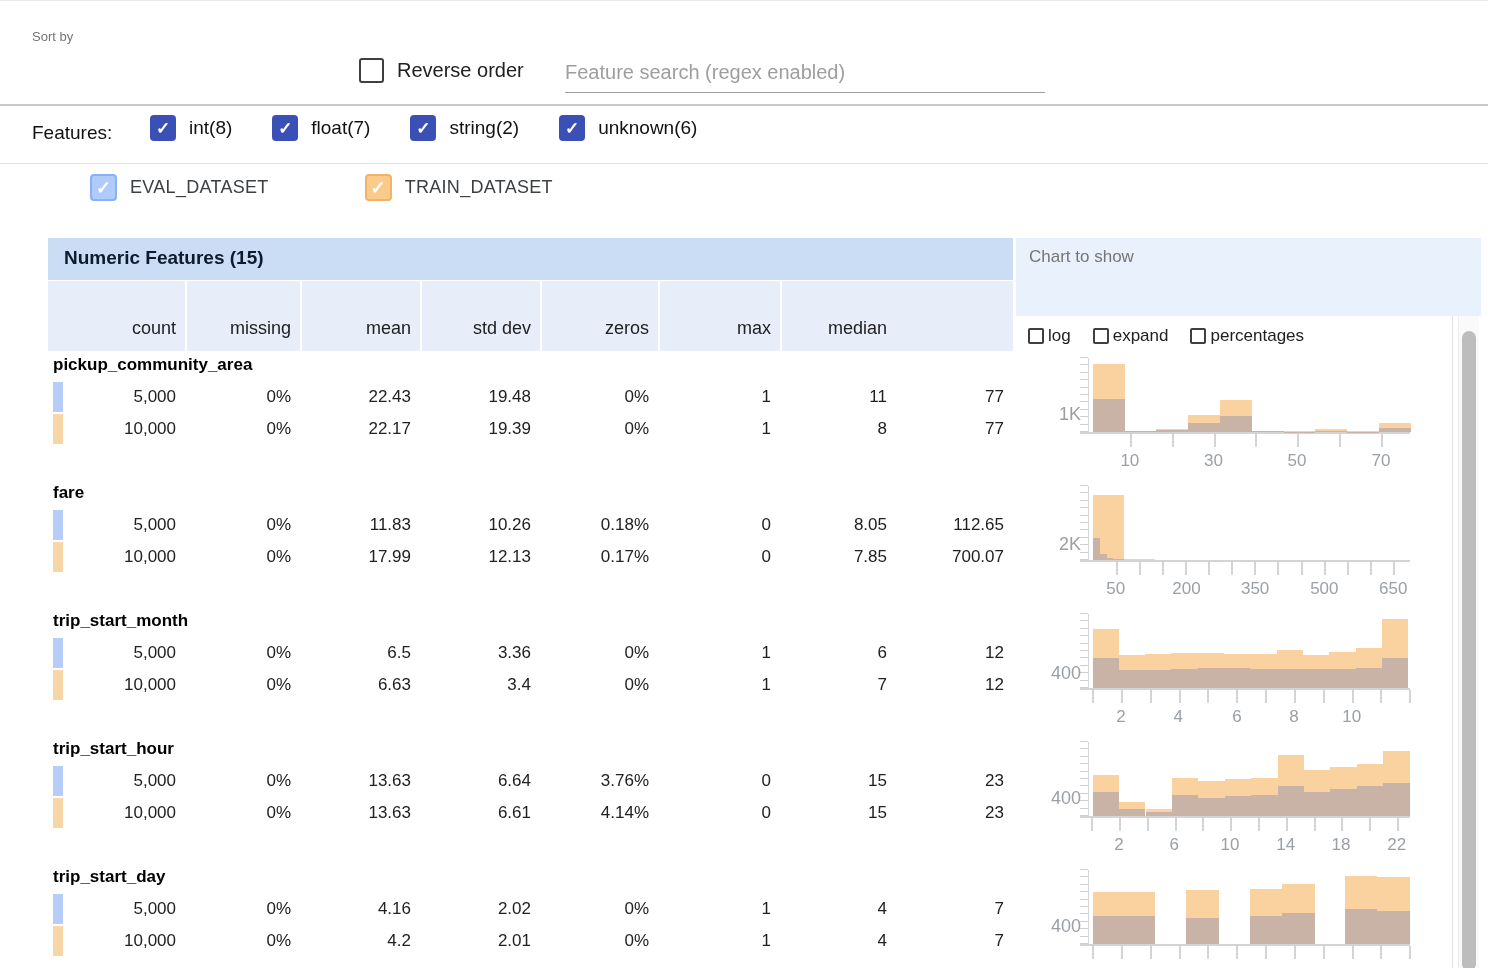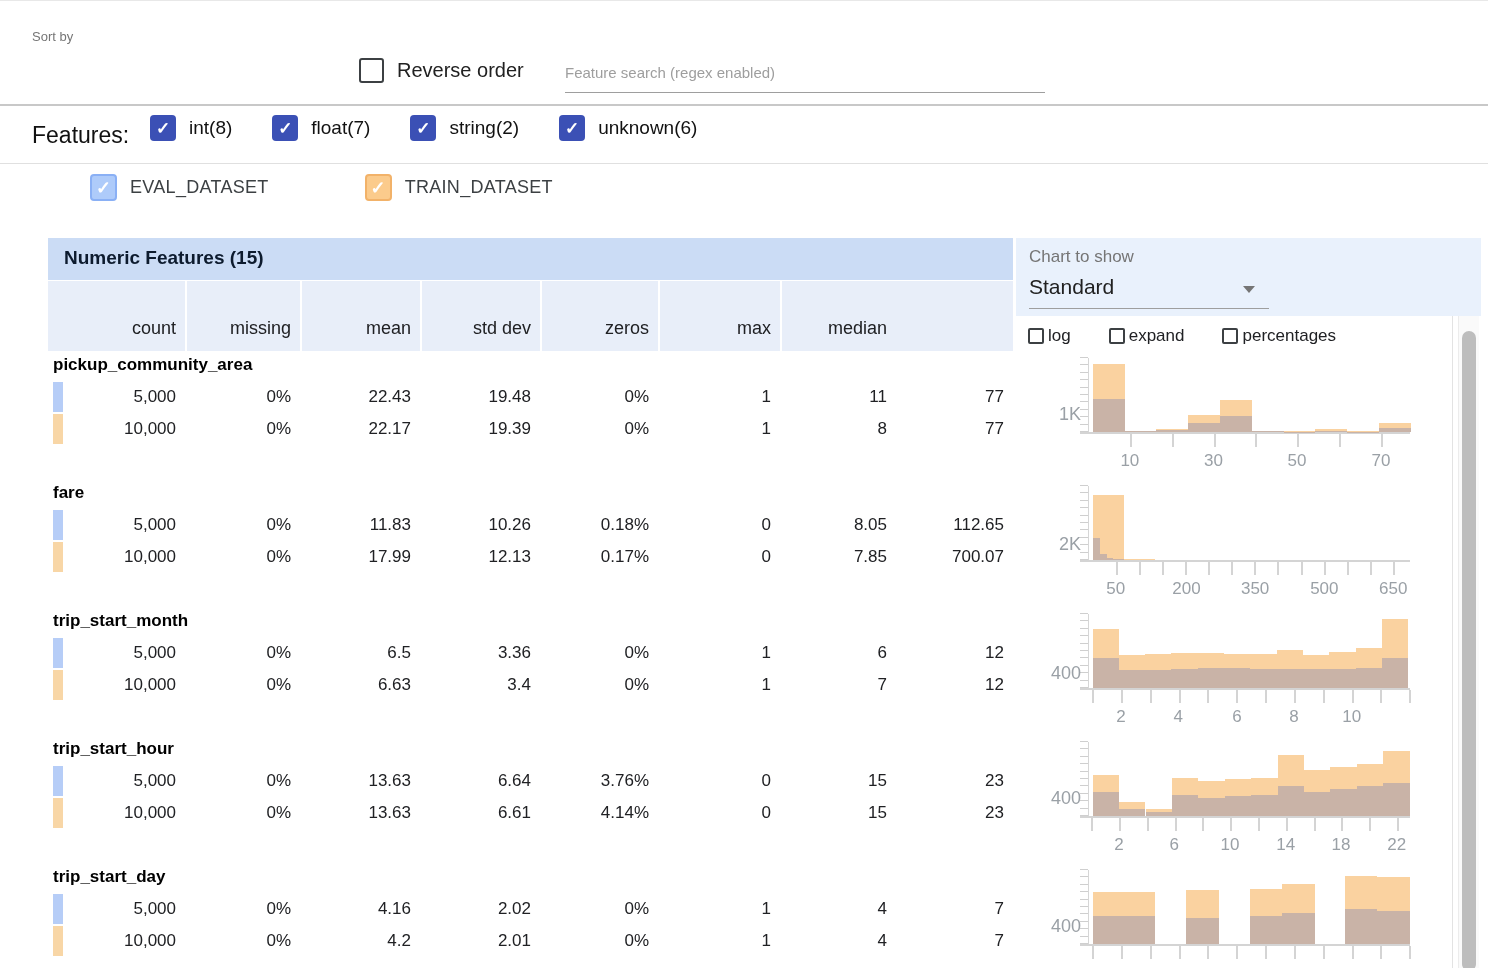--- a/index.html
+++ b/index.html
@@ -10,27 +10,27 @@
   
   .small-label { position:absolute; font-size:13px; color:#757575; }
   #sort-label { left:32px; top:28px; }
   #sort-select { position:absolute; left:32px; top:52px; width:290px; height:40px; border-bottom:1px solid #9e9e9e; font-size:21px; color:#212121; cursor:pointer; }
   #sort-select .val { position:absolute; left:0; top:6px; }
   .caret { width:0; height:0; border-left:6px solid transparent; border-right:6px solid transparent; border-top:7px solid #757575; position:absolute; }
   #sort-caret { right:18px; top:16px; }
   #reverse-box { position:absolute; left:359px; top:57px; width:25px; height:25px; border:2px solid #3c4043; border-radius:3px; cursor:pointer; background:#fff; }
   #reverse-label { position:absolute; left:397px; top:58px; font-size:20px; color:#212121; }
   #search-wrap { position:absolute; left:565px; top:52px; width:480px; height:40px; border-bottom:1px solid #9e9e9e; }
-  #search-input { width:100%; height:100%; border:none; outline:none; font-size:15px; color:#212121; font-family:"Liberation Sans",sans-serif; background:transparent; }
+  #search-input { width:100%; height:100%; border:none; outline:none; font-size:20px; color:#212121; font-family:"Liberation Sans",sans-serif; background:transparent; }
   #search-input::placeholder { color:#9e9e9e; }
   #divider-1 { position:absolute; left:0; top:103px; width:1488px; height:2px; background:#9a9a9a; opacity:.55; }
   #divider-2 { position:absolute; left:0; top:162px; width:1488px; height:1px; background:#e0e0e0; }
 
   
-  #features-label { position:absolute; left:32px; top:121px; font-size:23px; color:#111; }
+  #features-label { position:absolute; left:32px; top:121px; font-size:19px; color:#111; }
   #feature-filters-list { position:absolute; left:150px; top:114px; display:flex; gap:40px; align-items:center; }
   .filter-item { display:flex; align-items:center; gap:13px; cursor:pointer; }
   .cb-indigo { width:26px; height:26px; border-radius:4px; background:#3b50b5; color:#fff; font-size:17px; font-weight:bold; display:flex; align-items:center; justify-content:center; }
   .filter-item .lbl { font-size:19px; color:#111; }
 
   
   #dataset-legend { position:absolute; left:90px; top:173px; display:flex; gap:96px; align-items:center; }
   .ds-item { display:flex; align-items:center; gap:13px; cursor:pointer; }
   .cb-colored { width:27px; height:27px; border-radius:4px; color:#fff; font-size:18px; font-weight:bold; display:flex; align-items:center; justify-content:center; }
   .ds-item .lbl { font-size:18px; color:#3c4043; letter-spacing:.3px; }
@@ -41,21 +41,21 @@
   #stats-header { position:absolute; left:48px; top:280px; width:965px; height:70px; background:#e8eef9; display:grid; grid-template-columns:137px 115px 120px 120px 118px 122px 116px 117px; }
   .hdr-cell { border-left:2px solid #fff; font-size:18px; color:#202124; text-align:right; padding:0 9px 12px 0; display:flex; align-items:flex-end; justify-content:flex-end; }
   .hdr-cell:first-child { border-left:none; }
 
   
   #chart-panel { position:absolute; left:1016px; top:237px; width:465px; height:78px; background:#e9f1fc; }
   #chart-show-label { position:absolute; left:13px; top:9px; font-size:17px; color:#757575; }
   #chart-select { position:absolute; left:13px; top:33px; width:240px; height:38px; border-bottom:1px solid #9e9e9e; font-size:21px; color:#212121; cursor:pointer; }
   #chart-select .val { position:absolute; left:0; top:4px; }
   #chart-caret { right:14px; top:15px; }
-  #chart-options { position:absolute; left:1028px; top:325px; display:flex; gap:38px; align-items:center; }
+  #chart-options { position:absolute; left:1028px; top:325px; display:flex; gap:22px; align-items:center; }
   .opt-item { display:flex; align-items:center; gap:4px; cursor:pointer; }
   .cb-small { width:16px; height:16px; border:2px solid #3c4043; border-radius:2px; background:#fff; }
   .opt-item .lbl { font-size:17px; color:#202124; }
 
   
   #stats-body { position:absolute; left:48px; top:352px; width:965px; }
   .feat-block { position:relative; height:128px; }
   .feat-name { position:absolute; left:5px; top:2px; font-size:17px; font-weight:bold; color:#000; }
   .feat-row { position:absolute; left:0; width:965px; height:30px; display:grid; grid-template-columns:137px 115px 120px 120px 118px 122px 116px 117px; }
   .feat-row.r0 { top:29px; } .feat-row.r1 { top:61px; }
@@ -132,24 +132,20 @@
       <div class="hdr-cell">missing</div>
       <div class="hdr-cell">mean</div>
       <div class="hdr-cell">std dev</div>
       <div class="hdr-cell">zeros</div>
       <div class="hdr-cell">max</div>
       <div class="hdr-cell">median</div>
     </div>
 
   <div id="chart-panel">
     <div id="chart-show-label">Chart to show</div>
-    <div id="chart-select">
-      <span class="val">Standard</span>
-      <span class="caret" id="chart-caret"></span>
-    </div>
   </div>
   <div id="chart-options">
       <div class="opt-item">
         <div class="cb-small"></div>
         <div class="lbl">log</div>
       </div>
       <div class="opt-item">
         <div class="cb-small"></div>
         <div class="lbl">expand</div>
       </div>

